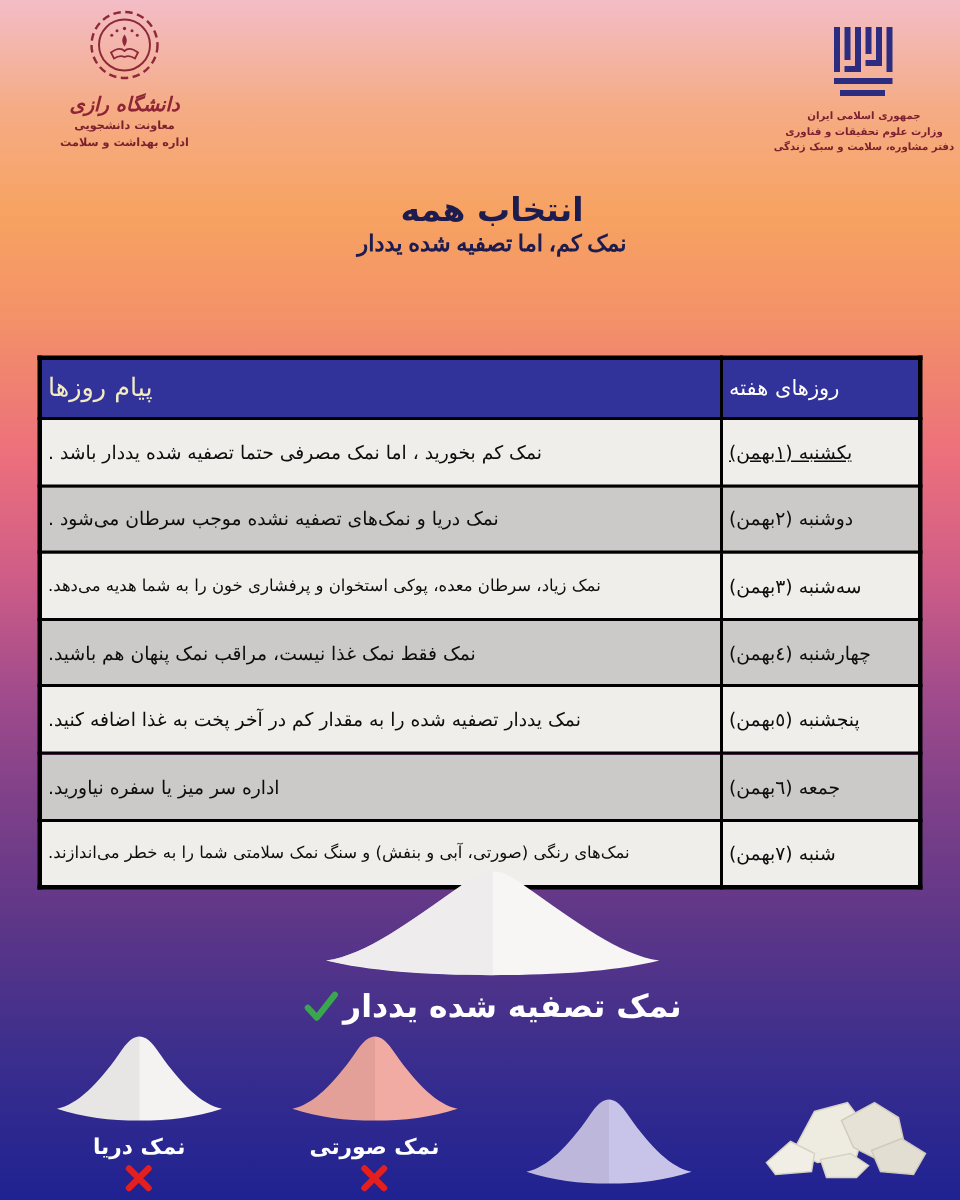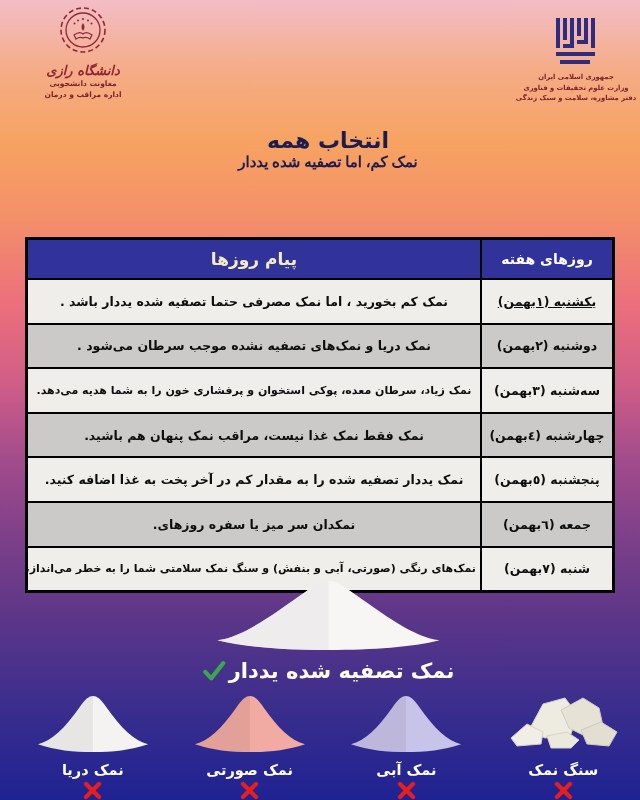--- a/index.html
+++ b/index.html
@@ -61,22 +61,22 @@
   .subtitle .sub-line2{font-size:15px;font-weight:bold;font-family:Liberation Serif, serif;}
 
   
   table.schedule{
     position:absolute;top:237px;left:25px;width:590px;
     border-collapse:collapse;direction:rtl;
     border:3px solid #000;
     table-layout:fixed;
   }
   table.schedule th,table.schedule td{
-    border:2px solid #000;text-align:center;vertical-align:middle;
-    font-weight:bold;padding:2px 4px;white-space:nowrap;overflow:hidden;
+    border:2px solid #000;text-align:left;vertical-align:middle;
+    font-weight:normal;padding:2px 4px;white-space:nowrap;overflow:hidden;
   }
   table.schedule th{height:34px;background:#32329b;}
   th.day-col{width:122px;color:#ffffff;font-size:14px;margin-top:10px;}
   th.msg-col{color:#f2ecc0;font-size:17px;}
   table.schedule tbody td{height:38.6px;color:#0d0d0d;}
   table.schedule tbody tr:nth-child(odd) td{background:#efeeeb;}
   table.schedule tbody tr:nth-child(even) td{background:#cbcac8;}
   td.day{font-size:12.5px;}
   td.msg{font-size:12.5px;}
   table.schedule tbody tr:nth-child(3) td.msg,
@@ -119,21 +119,21 @@
           <circle cx="22" cy="14.5" r="1"></circle>
           <circle cx="32" cy="14.5" r="1"></circle>
         <circle cx="18.5" cy="17.5" r="1"></circle>
           <circle cx="35.5" cy="17.5" r="1"></circle>
       </g>
       <path d="M27 17 C25 20 25 22 27 25 C29 22 29 20 27 17 Z" fill="#8e2838"></path>
       <path d="M18 29 C22 26 25 26 27 28 C29 26 32 26 36 29 L34 33 C31 31 29 31 27 32 C25 31 23 31 20 33 Z" fill="none" stroke="#8e2838" stroke-width="1.2"></path>
     </svg>
     <div class="uni-name">دانشگاه رازی</div>
     <div class="uni-line">معاونت دانشجویی</div>
-    <div class="uni-line">اداره مراقب و درمان</div>
+    <div class="uni-line">اداره بهداشت و سلامت</div>
   </div>
 
 
   <div class="logo-right">
     <svg width="52" height="54" viewBox="0 0 52 54">
       <g fill="#2c2c80">
         <rect x="6" y="4" width="4" height="30"></rect>
         <rect x="13" y="4" width="4" height="22"></rect>
         <rect x="20" y="4" width="4" height="30"></rect>
         <rect x="27" y="4" width="4" height="18"></rect>
@@ -178,21 +178,21 @@
       <tr>
         <td class="day">چهارشنبه (٤بهمن)</td>
         <td class="msg">نمک فقط نمک غذا نیست، مراقب نمک پنهان هم باشید.</td>
       </tr>
       <tr>
         <td class="day">پنجشنبه (٥بهمن)</td>
         <td class="msg">نمک یددار تصفیه شده را به مقدار کم در آخر پخت به غذا اضافه کنید.</td>
       </tr>
       <tr>
         <td class="day">جمعه (٦بهمن)</td>
-        <td class="msg">نمکدان سر میز یا سفره روزهای.</td>
+        <td class="msg">اداره سر میز یا سفره نیاورید.</td>
       </tr>
       <tr>
         <td class="day">شنبه (۷بهمن)</td>
         <td class="msg">نمک‌های رنگی (صورتی، آبی و بنفش) و سنگ نمک سلامتی شما را به خطر می‌اندازند.</td>
       </tr>
     </tbody>
   </table>
 
   <section class="good-salt">
     <svg width="235" height="76" viewBox="0 0 240 78">
@@ -233,38 +233,26 @@
           <path d="M3.5 3.5 L18.5 18.5 M18.5 3.5 L3.5 18.5" fill="none" stroke-width="5" stroke-linecap="round" stroke="#e31f1f"></path>
         </svg>
       </div>
     </div>
 
     <div class="bad-item">
       <svg width="118" height="61" viewBox="0 0 120 62">
         <path d="M4 52 C18 49 32 35 46 15 C52 6 56 3 60 3 C64 3 68 6 74 15 C88 35 102 49 116 52 C98 58 80 60 60 60 C40 60 22 58 4 52 Z" fill="#c8c3e9"></path>
         <path d="M60 3 C56 3 52 6 46 15 C32 35 18 49 4 52 C22 58 40 60 60 60 Z" fill="#000000" opacity="0.06"></path>
       </svg>
-      <div class="bad-label">
-        <span>نمک آبی</span>
-        <svg class="icon-svg" width="19" height="19" viewBox="0 0 22 22">
-          <path d="M3.5 3.5 L18.5 18.5 M18.5 3.5 L3.5 18.5" fill="none" stroke-width="5" stroke-linecap="round" stroke="#e31f1f"></path>
-        </svg>
-      </div>
     </div>
 
     <div class="bad-item">
       <svg width="124" height="66" viewBox="0 0 124 66">
         <polygon points="28,42 42,16 64,10 76,26 70,46 44,50" stroke="#d6d2c4" stroke-width="1" fill="#eeebe1"></polygon>
         <polygon points="60,22 82,10 98,20 102,38 84,48 68,40" fill="#e6e2d5" stroke="#d0ccbe" stroke-width="1"></polygon>
         <polygon points="10,50 26,36 42,44 40,56 16,58" fill="#f1eee6" stroke="#d6d2c4" stroke-width="1"></polygon>
         <polygon points="80,42 100,34 116,44 108,58 86,56" fill="#e2ded1" stroke="#cfcabc" stroke-width="1"></polygon>
         <polygon points="46,48 66,44 78,52 70,60 50,60" fill="#ebe8dd" stroke="#d6d2c4" stroke-width="1"></polygon>
       </svg>
-      <div class="bad-label">
-        <span>سنگ نمک</span>
-        <svg class="icon-svg" width="19" height="19" viewBox="0 0 22 22">
-          <path d="M3.5 3.5 L18.5 18.5 M18.5 3.5 L3.5 18.5" fill="none" stroke-width="5" stroke-linecap="round" stroke="#e31f1f"></path>
-        </svg>
-      </div>
     </div>
 
   </section>
 </div>
 
 </body></html>

